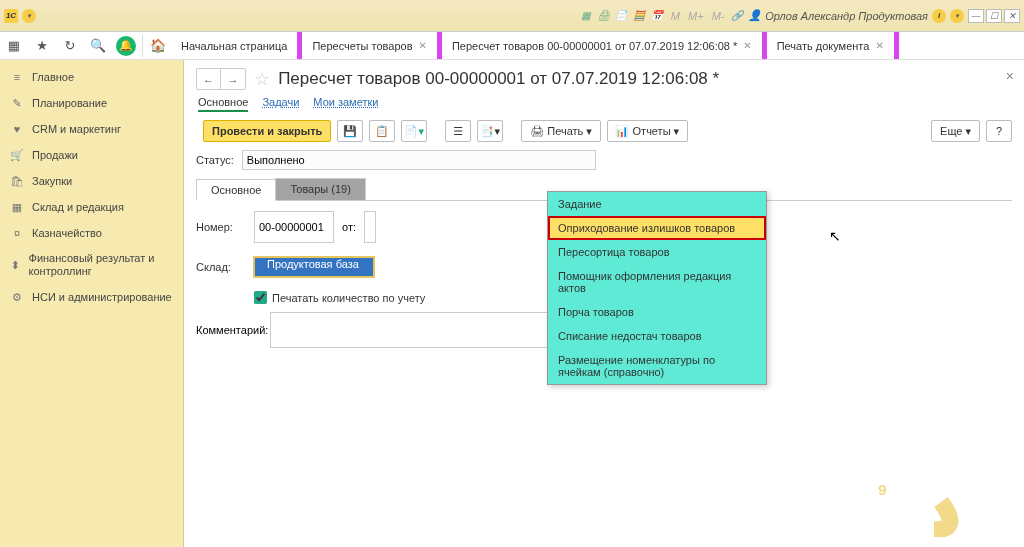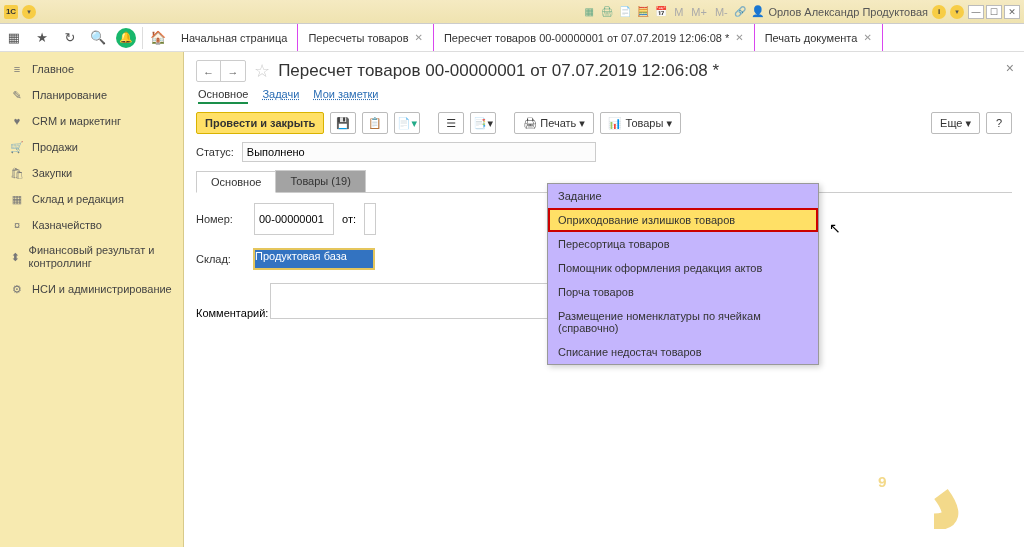--- a/index.html
+++ b/index.html
@@ -1,32 +1,32 @@
 <!DOCTYPE html>
 <html><head>
 <meta charset="utf-8">
 <style>
 * { box-sizing: border-box; margin: 0; padding: 0; font-family: Arial, sans-serif; font-size: 11px; }
 html, body { width: 1024px; height: 547px; overflow: hidden; background: #fff; }
 
-.titlebar { height: 24px; background: linear-gradient(#f5eac2,#efe3b0); border-bottom: 1px solid #ccc; display: flex; align-items: center; padding: 3px 4px; gap: 4px; color: #555; }
+.titlebar { height: 32px; background: linear-gradient(#f5eac2,#efe3b0); border-bottom: 1px solid #ccc; display: flex; align-items: center; padding: 3px 4px; gap: 4px; color: #555; font-style: italic; }
 .titlebar .yc { width: 14px; height: 14px; background: #f7cd46; border-radius: 2px; font-size: 8px; display: flex; align-items: center; justify-content: center; font-weight: bold; color: #333; }
 .titlebar .dd { width: 14px; height: 14px; background: #f7cd46; border-radius: 50%; display: flex; align-items: center; justify-content: center; font-size: 7px; }
 .titlebar .spacer { flex: 1; }
 .titlebar .wbtns { display: flex; gap: 2px; }
 .titlebar .wbtn { width: 16px; height: 14px; border: 1px solid #bbb; background: #fff; display: flex; align-items: center; justify-content: center; font-size: 9px; color: #666; }
 .titlebar .user { display: flex; align-items: center; gap: 3px; }
 .titlebar .ticon { width: 14px; height: 14px; display: flex; align-items: center; justify-content: center; font-size: 10px; color: #6a8; }
 
 .toolbar { height: 28px; background: #fff; border-bottom: 1px solid #ddd; display: flex; align-items: center; }
 .toolbar .tb { width: 28px; height: 22px; display: flex; align-items: center; justify-content: center; font-size: 13px; color: #555; }
 .toolbar .bell { width: 20px; height: 20px; background: #19b76c; border-radius: 50%; display: flex; align-items: center; justify-content: center; color: #fff; font-size: 11px; }
 .toolbar .sep { width: 1px; height: 22px; background: #ddd; margin: 0 2px; }
 .toolbar .home { width: 26px; display: flex; align-items: center; justify-content: center; color: #777; font-size: 13px; }
-.toolbar .tab { height: 27px; padding: 0 10px; border-right: 1px solid #d946ef; display: flex; align-items: center; gap: 6px; color: #333; white-space: nowrap; }
+.toolbar .tab { height: 27px; padding: 0 10px; border-right: 5px solid #d946ef; display: flex; align-items: center; gap: 6px; color: #333; white-space: nowrap; }
 .toolbar .tab.active { background: #fff; }
 .toolbar .tab .x { color: #999; font-size: 10px; cursor: pointer; }
 
 .body { display: flex; height: calc(547px - 48px); }
 .sidebar { width: 184px; background: #f7eab0; border-right: 1px solid #d8ca8a; padding-top: 4px; }
 .sidebar .item { display: flex; align-items: center; gap: 8px; padding: 6px 10px; color: #444; cursor: pointer; }
 .sidebar .item .ic { width: 14px; height: 14px; display: flex; align-items: center; justify-content: center; color: #777; font-size: 11px; }
 
 .content { flex: 1; background: #fff; position: relative; padding: 8px 12px; }
 .navrow { display: flex; align-items: center; gap: 8px; margin-bottom: 6px; }
@@ -36,44 +36,44 @@
 .star { color: #ccc; font-size: 18px; }
 .title { font-size: 17px; color: #333; }
 .closex { position: absolute; right: 10px; top: 8px; color: #888; font-size: 14px; cursor: pointer; }
 
 .subtabs { display: flex; gap: 14px; margin-bottom: 8px; padding-left: 2px; }
 .subtabs a { color: #2a6db4; text-decoration: underline dotted; cursor: pointer; }
 .subtabs a.active { color: #333; text-decoration: none; border-bottom: 2px solid #1a8f4a; padding-bottom: 2px; }
 
 .cmdbar { display: flex; align-items: center; gap: 6px; margin-bottom: 8px; }
 .btn { height: 22px; border: 1px solid #bbb; background: #fff; padding: 0 8px; display: flex; align-items: center; gap: 3px; border-radius: 2px; color: #333; cursor: pointer; }
-.btn.yellow { background: #ffe066; border-color: #d9b300; font-weight: bold; }
+.btn.yellow { background: #ffe066; border-color: #d9b300; font-weight: bold; margin-left: 7px; }
 .btn.icon { width: 26px; padding: 0; justify-content: center; }
 .btn.green { color: #2a8; }
 .cmdbar .spacer { flex: 1; }
 
 .statusrow { display: flex; align-items: center; gap: 8px; margin-bottom: 8px; }
 .statusrow label { color: #333; }
 .statusrow input { height: 20px; border: 1px solid #ccc; padding: 0 4px; width: 354px; background: #fcfcfc; }
 
 .tabs2 { display: flex; border-bottom: 1px solid #ccc; margin-bottom: 10px; }
 .tabs2 .t { padding: 4px 14px; border: 1px solid #ccc; border-bottom: none; background: #a3a3a3; margin-right: -1px; color: #333; cursor: pointer; }
 .tabs2 .t.active { background: #fff; border-bottom: 1px solid #fff; position: relative; top: 1px; }
 
 .formrow { display: flex; align-items: center; gap: 8px; margin-bottom: 8px; }
 .formrow .lbl { width: 50px; color: #333; }
 .formrow input[type=text] { height: 20px; border: 1px solid #ccc; padding: 15px 4px; }
-.formrow .sel { background: #3373c1; color: #fff; border: 1px solid #e5c65d; outline: 1px solid #e5c65d; height: 20px; padding: 0 0; width: 120px; }
+.formrow .sel { background: #3373c1; color: #fff; border: 1px solid #e5c65d; outline: 1px solid #e5c65d; height: 20px; padding: 0 12px; width: 120px; }
 .formrow .minibtn { width: 18px; height: 20px; border: 1px solid #ccc; display: flex; align-items: center; justify-content: center; font-size: 9px; color: #555; }
 .ck { display: flex; align-items: center; gap: 5px; color: #333; }
 .ck input { accent-color: #2a8; }
-.comment { display: flex; align-items: flex-end; gap: 8px; }
+.comment { display: flex; align-items: center; gap: 8px; }
 .comment textarea { width: 480px; height: 36px; border: 1px solid #ccc; resize: none; }
 
-.dropdown { position: absolute; left: 363px; top: 131px; width: 272px; background: #c4b5fd; border: 1px solid #999; box-shadow: 2px 2px 6px rgba(0,0,0,0.2); z-index: 10; }
+.dropdown { position: absolute; left: 363px; top: 131px; width: 220px; background: #5eead4; border: 1px solid #999; box-shadow: 2px 2px 6px rgba(0,0,0,0.2); z-index: 10; }
 .dropdown .mi { padding: 6px 10px; color: #333; cursor: pointer; }
 .dropdown .mi.hl { background: #ffe066; border: 2px solid #c00; padding: 4px 8px; }
 
 .cursor { position: absolute; left: 645px; top: 168px; font-size: 14px; color: #000; z-index: 11; }
 
 .watermark { position: absolute; right: 20px; bottom: 20px; z-index: 0; }
 .watermark svg { width: 140px; height: 140px; }
 
 .rtfield { display: flex; align-items: center; }
 .rtfield input { width: 50px; }
@@ -202,21 +202,21 @@
     <div class="cmdbar">
       <div class="btn yellow">Провести и закрыть</div>
       <div class="btn icon">💾</div>
       <div class="btn icon">📋</div>
       <div class="btn icon green">📄▾</div>
       <div style="width:6px;"></div>
       <div class="btn icon">☰</div>
       <div class="btn icon">📑▾</div>
       <div style="width:6px;"></div>
       <div class="btn">🖨 <span>Печать</span> ▾</div>
-      <div class="btn">📊 <span>Товары</span> ▾</div>
+      <div class="btn">📊 <span>Отчеты</span> ▾</div>
       <div class="spacer"></div>
       <div class="btn"><span>Еще</span> ▾</div>
       <div class="btn icon">?</div>
     </div>
 
     <div class="statusrow">
       <label>Статус:</label>
       <input type="text" value="Выполнено" style="">
     </div>
 
@@ -242,31 +242,38 @@
       <span class="lbl">Склад:</span>
       <div class="sel">Продуктовая база</div>
       <div style="width:258px;"></div>
       <div class="rtfield">
         <input type="text" style="width: 50px;">
         <div class="minibtn">▾</div>
         <div class="minibtn">↗</div>
       </div>
     </div>
 
+    <div class="formrow">
+      <span class="lbl"></span>
+      <label class="ck">
+        <input type="checkbox" checked="" style="">
+        <span>Печатать количество по учету</span>
+      </label>
+    </div>
 
     <div class="comment">
       <span style="width:66px;">Комментарий:</span>
       <textarea style=""></textarea>
     </div>
 
     <div class="dropdown">
       <div class="mi">Задание</div>
       <div class="mi hl">Оприходование излишков товаров</div>
       <div class="mi">Пересортица товаров</div>
       <div class="mi">Помощник оформления редакция актов</div>
       <div class="mi">Порча товаров</div>
+      <div class="mi">Списание недостач товаров</div>
       <div class="mi">Размещение номенклатуры по ячейкам (справочно)</div>
-      <div class="mi">Списание недостач товаров</div>
     </div>
 
     <div class="cursor">↖</div>
   </div>
 </div>
 
 </body></html>

